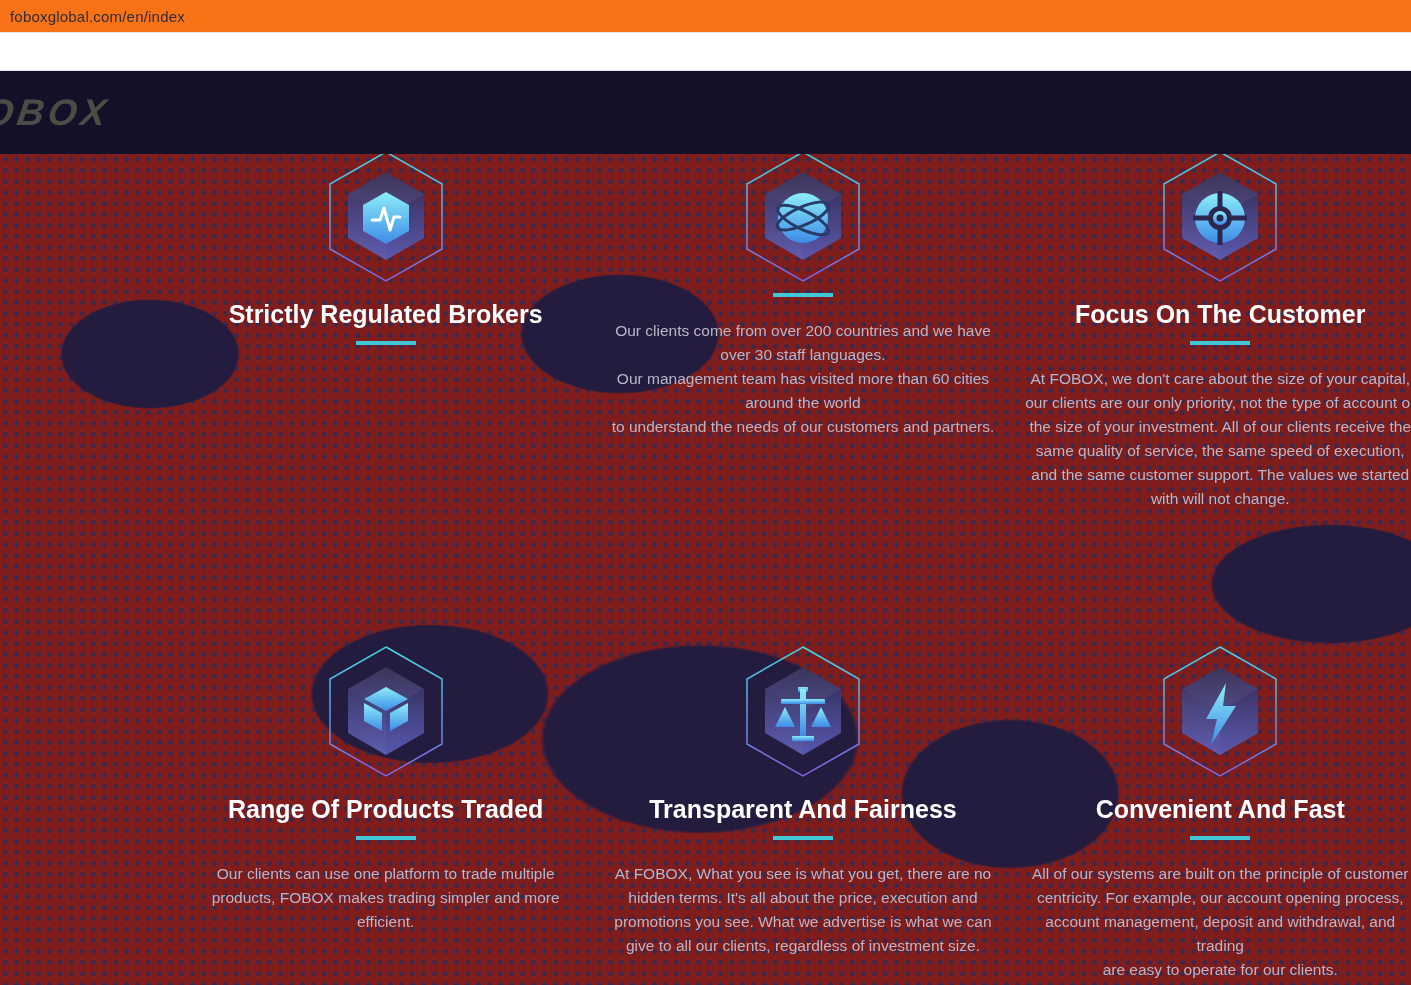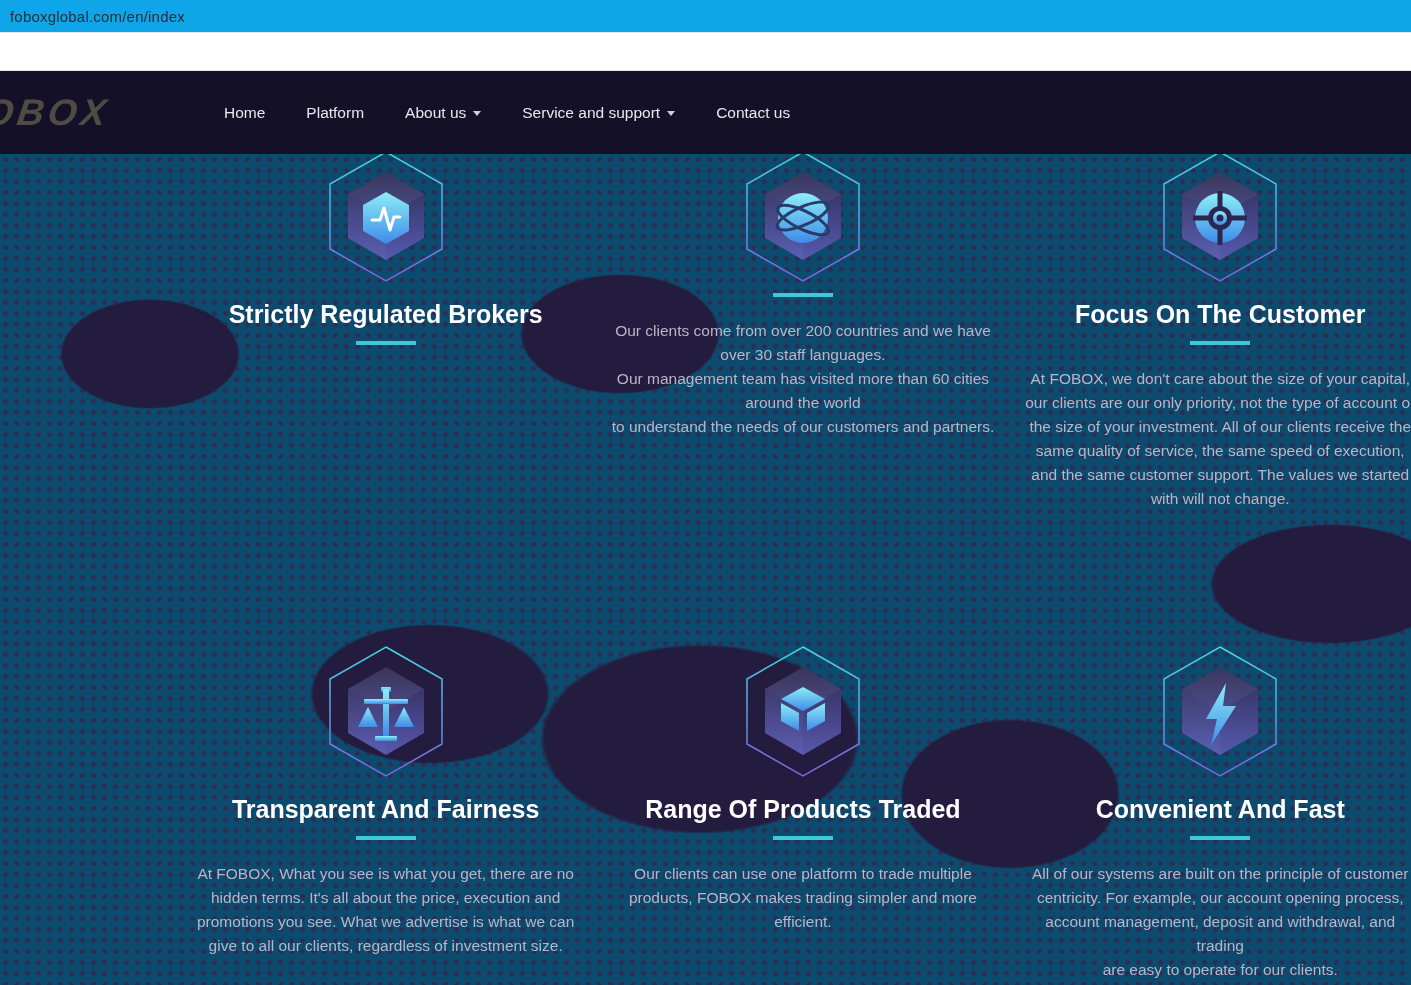--- a/index.html
+++ b/index.html
@@ -1,40 +1,40 @@
 <!DOCTYPE html>
 <html><head>
 <meta charset="utf-8">
 <style>
   * { margin:0; padding:0; box-sizing:border-box; }
   html,body { width:1411px; height:985px; overflow:hidden; background:#fff;
     font-family:"Liberation Sans", sans-serif; }
 
   
-  .addr-bar { height:33px; background:#0ea5e9; display:flex; align-items:center;
+  .addr-bar { height:33px; background:#f97316; display:flex; align-items:center;
     padding-left:10px; border-bottom:1px solid #e4e6ef; }
   .addr-text { font-size:15px; color:#2e2e3a; letter-spacing:.2px; }
 
   .white-strip { height:38px; background:#ffffff; border-bottom:1px solid #e6e6ea; }
 
   
   .site-nav { height:83px; background:#141028; position:relative; display:flex;
     align-items:center; }
   .logo { position:absolute; left:-42px; top:50%; transform:translateY(-50%) skewX(-8deg);
     font-size:37px; font-weight:800; font-style:italic; letter-spacing:4px;
     color:#4d4c44; user-select:none; }
   .nav-menu { display:flex; align-items:center; margin-left:224px; list-style:none; }
   .nav-item { color:#e8e8ee; font-size:15.5px; margin-right:41px; cursor:pointer;
     display:flex; align-items:center; white-space:nowrap; }
   .caret { width:0; height:0; border-left:4.5px solid transparent;
     border-right:4.5px solid transparent; border-top:5px solid #cfcfd8;
     margin-left:7px; margin-top:2px; }
 
   
-  .main { position:relative; height:831px; background:#0c4a6e; overflow:hidden; }
+  .main { position:relative; height:831px; background:#7f1d1d; overflow:hidden; }
   .main::before { content:""; position:absolute; inset:0;
     background-image:radial-gradient(circle, #332950 2px, transparent 2.6px);
     background-size:11px 11px; opacity:.9; pointer-events:none; }
   .main::after { content:""; position:absolute; inset:0; pointer-events:none;
     background:
       radial-gradient(160px 95px at 700px 585px, #241c3e 97%, transparent 100%),
       radial-gradient(120px 70px at 430px 540px, #241c3e 97%, transparent 100%),
       radial-gradient(110px 75px at 1010px 640px, #241c3e 97%, transparent 100%),
       radial-gradient(90px 55px at 150px 200px, #241c3e 97%, transparent 100%),
       radial-gradient(120px 60px at 1330px 430px, #241c3e 97%, transparent 100%),
@@ -72,39 +72,20 @@
   </defs>
 </svg>
 
 <div class="addr-bar">
   <span class="addr-text">foboxglobal.com/en/index</span>
 </div>
 <div class="white-strip"></div>
 
 <nav class="site-nav">
   <div class="logo">FOBOX</div>
-  <ul class="nav-menu">
-    <li class="nav-item">
-      <span>Home</span>
-    </li>
-    <li class="nav-item">
-      <span>Platform</span>
-    </li>
-    <li class="nav-item">
-      <span>About us</span>
-      <span class="caret"></span>
-    </li>
-    <li class="nav-item">
-      <span>Service and support</span>
-      <span class="caret"></span>
-    </li>
-    <li class="nav-item">
-      <span>Contact us</span>
-    </li>
-  </ul>
 </nav>
 
 <div class="main">
 
   <div class="cards-row row-1">
 
     <div class="card c1">
       <div class="hex-wrap">
         <svg width="116" height="133" viewBox="0 0 116 133">
           <polygon points="58,2 114,34 114,99 58,131 2,99 2,34" fill="none" stroke="url(#hexStroke)" stroke-width="1.5"></polygon>
@@ -152,20 +133,37 @@
           <circle cx="58" cy="68" r="3.5" fill="#2b2650"></circle>
         </svg>
       </div>
       <h2 class="card-title">Focus On The Customer</h2>
       <div class="underline"></div>
       <p class="card-desc">At FOBOX, we don't care about the size of your capital, our clients are our only priority, not the type of account or the size of your investment. All of our clients receive the same quality of service, the same speed of execution, and the same customer support. The values we started with will not change.</p>
     </div>
   </div>
 
   <div class="cards-row row-2">
+
+    <div class="card c4">
+      <div class="hex-wrap">
+        <svg width="116" height="133" viewBox="0 0 116 133">
+          <polygon points="58,2 114,34 114,99 58,131 2,99 2,34" fill="none" stroke="url(#hexStroke)" stroke-width="1.5"></polygon>
+          <polygon points="58,22 96,44 96,88 58,110 20,88 20,44" fill="url(#cubeFill)" opacity="0.95"></polygon>
+          <polygon points="58,22 96,44 58,66 20,44" fill="rgba(255,255,255,0.055)"></polygon>
+          <polygon points="20,44 58,66 58,110 20,88" fill="rgba(255,255,255,0.03)"></polygon>
+          <polygon points="58,42 80,54 58,66 36,54" fill="url(#glyph)"></polygon>
+          <polygon points="36,58 54,68 54,86 36,76" fill="url(#glyph)"></polygon>
+          <polygon points="80,58 62,68 62,86 80,76" fill="url(#glyph)"></polygon>
+        </svg>
+      </div>
+      <h2 class="card-title">Range Of Products Traded</h2>
+      <div class="underline"></div>
+      <p class="card-desc">Our clients can use one platform to trade multiple products, FOBOX makes trading simpler and more efficient.</p>
+    </div>
 
     <div class="card c5">
       <div class="hex-wrap">
         <svg width="116" height="133" viewBox="0 0 116 133">
           <polygon points="58,2 114,34 114,99 58,131 2,99 2,34" fill="none" stroke="url(#hexStroke)" stroke-width="1.5"></polygon>
           <polygon points="58,22 96,44 96,88 58,110 20,88 20,44" fill="url(#cubeFill)" opacity="0.95"></polygon>
           <polygon points="58,22 96,44 58,66 20,44" fill="rgba(255,255,255,0.055)"></polygon>
           <polygon points="20,44 58,66 58,110 20,88" fill="rgba(255,255,255,0.03)"></polygon>
           <g fill="url(#glyph)">
             <rect x="53" y="42" width="10" height="5" rx="1"></rect>
@@ -175,37 +173,20 @@
             <path d="M76,62 L66,82 L86,82 Z"></path>
             <rect x="47" y="91" width="22" height="5" rx="1"></rect>
           </g>
         </svg>
       </div>
       <h2 class="card-title">Transparent And Fairness</h2>
       <div class="underline"></div>
       <p class="card-desc">At FOBOX, What you see is what you get, there are no hidden terms. It's all about the price, execution and promotions you see. What we advertise is what we can give to all our clients, regardless of investment size.</p>
     </div>
 
-    <div class="card c4">
-      <div class="hex-wrap">
-        <svg width="116" height="133" viewBox="0 0 116 133">
-          <polygon points="58,2 114,34 114,99 58,131 2,99 2,34" fill="none" stroke="url(#hexStroke)" stroke-width="1.5"></polygon>
-          <polygon points="58,22 96,44 96,88 58,110 20,88 20,44" fill="url(#cubeFill)" opacity="0.95"></polygon>
-          <polygon points="58,22 96,44 58,66 20,44" fill="rgba(255,255,255,0.055)"></polygon>
-          <polygon points="20,44 58,66 58,110 20,88" fill="rgba(255,255,255,0.03)"></polygon>
-          <polygon points="58,42 80,54 58,66 36,54" fill="url(#glyph)"></polygon>
-          <polygon points="36,58 54,68 54,86 36,76" fill="url(#glyph)"></polygon>
-          <polygon points="80,58 62,68 62,86 80,76" fill="url(#glyph)"></polygon>
-        </svg>
-      </div>
-      <h2 class="card-title">Range Of Products Traded</h2>
-      <div class="underline"></div>
-      <p class="card-desc">Our clients can use one platform to trade multiple products, FOBOX makes trading simpler and more efficient.</p>
-    </div>
-
     <div class="card c6">
       <div class="hex-wrap">
         <svg width="116" height="133" viewBox="0 0 116 133">
           <polygon points="58,2 114,34 114,99 58,131 2,99 2,34" fill="none" stroke="url(#hexStroke)" stroke-width="1.5"></polygon>
           <polygon points="58,22 96,44 96,88 58,110 20,88 20,44" fill="url(#cubeFill)" opacity="0.95"></polygon>
           <polygon points="58,22 96,44 58,66 20,44" fill="rgba(255,255,255,0.055)"></polygon>
           <polygon points="20,44 58,66 58,110 20,88" fill="rgba(255,255,255,0.03)"></polygon>
           <polygon points="64,38 44,74 55,74 49,100 74,61 61,61" fill="url(#glyph)"></polygon>
         </svg>
       </div>

